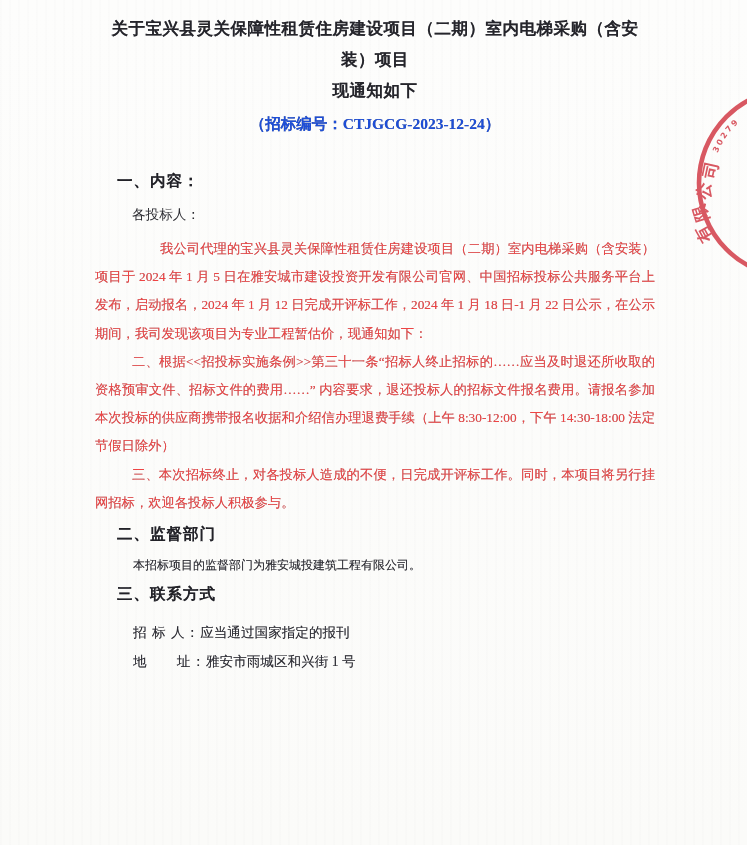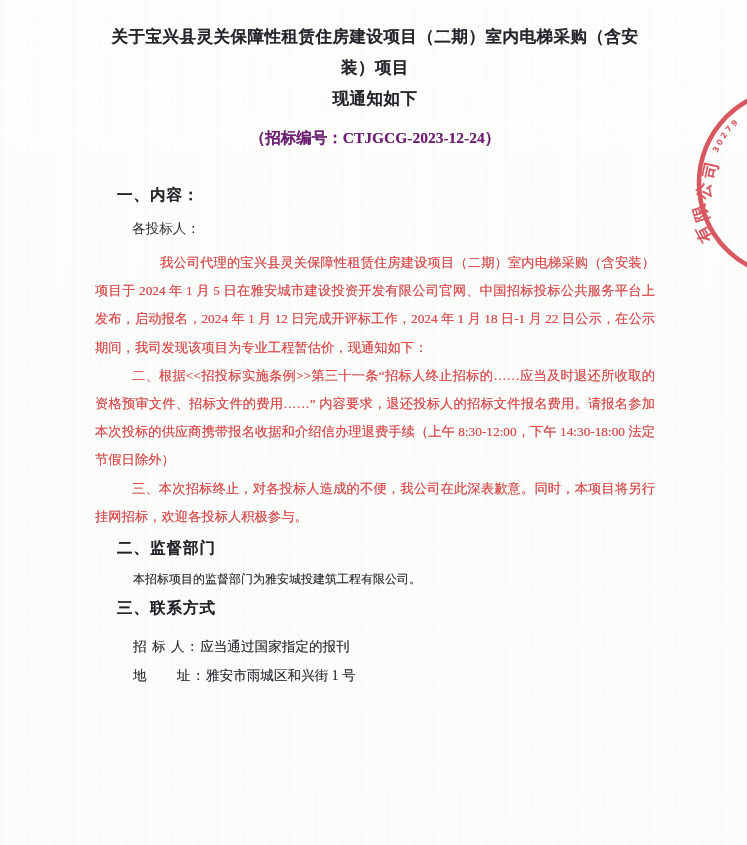--- a/index.html
+++ b/index.html
@@ -11,37 +11,37 @@
     background-image:
       repeating-linear-gradient(90deg, rgba(60,60,70,0.012) 0 2px, rgba(0,0,0,0) 2px 9px),
       linear-gradient(180deg, #fdfdfc 0%, #fbfbf9 100%);
     font-family: "Liberation Serif", "DejaVu Serif", serif;
     color: #2b2b31;
   }
   .page {
     position: absolute;
     top: 0; left: 0;
     width: 747px; height: 615px;
-    padding: 21px 92px 0 95px;
+    padding: 13px 92px 0 95px;
   }
   .title-block { text-align: center; }
   .title-line {
     font-size: 16.5px;
     font-weight: bold;
     line-height: 31px;
     color: #25252b;
     letter-spacing: 0.5px;
     text-shadow: 0 0 0.5px rgba(40,40,50,0.55);
   }
   .tender-no {
     font-size: 15.5px;
     font-weight: bold;
     line-height: 31px;
-    margin-top: 8px;
-    color: #701a75;
+    margin-top: 2px;
+    color: #1d4ed8;
     text-shadow: 0 0 0.5px rgba(40,40,50,0.55);
   }
   .sec-heading {
     font-size: 15.5px;
     font-weight: bold;
     color: #222228;
     margin-left: 22px;
     letter-spacing: 1px;
     text-shadow: 0 0 0.5px rgba(40,40,50,0.5);
   }
@@ -113,21 +113,21 @@
     <div class="tender-no">（招标编号：CTJGCG-2023-12-24）</div>
   </div>
 
   <div class="sec-heading h-content">一、内容：</div>
 
   <div class="salutation">各投标人：</div>
 
   <div class="body-text">
     <p class="para para-lead">我公司代理的宝兴县灵关保障性租赁住房建设项目（二期）室内电梯采购（含安装）项目于 2024 年 1 月 5 日在雅安城市建设投资开发有限公司官网、中国招标投标公共服务平台上发布，启动报名，2024 年 1 月 12 日完成开评标工作，2024 年 1 月 18 日-1 月 22 日公示，在公示期间，我司发现该项目为专业工程暂估价，现通知如下：</p>
     <p class="para">二、根据&lt;&lt;招投标实施条例&gt;&gt;第三十一条“招标人终止招标的……应当及时退还所收取的资格预审文件、招标文件的费用……” 内容要求，退还投标人的招标文件报名费用。请报名参加本次投标的供应商携带报名收据和介绍信办理退费手续（上午 8:30-12:00，下午 14:30-18:00 法定节假日除外）</p>
-    <p class="para">三、本次招标终止，对各投标人造成的不便，我公司在此深表歉意。同时，本项目将另行挂网招标，欢迎各投标人积极参与。</p>
+    <p class="para">三、本次招标终止，对各投标人造成的不便，日完成开评标工作。同时，本项目将另行挂网招标，欢迎各投标人积极参与。</p>
   </div>
 
   <div class="sec-heading h-supervise">二、监督部门</div>
 
   <div class="supervise-body">本招标项目的监督部门为雅安城投建筑工程有限公司。</div>
 
   <div class="sec-heading h-contact">三、联系方式</div>
 
   <div class="contact-rows">
     <div class="contact-row"><span class="contact-label">招 标 人：</span><span>应当通过国家指定的报刊</span></div>

